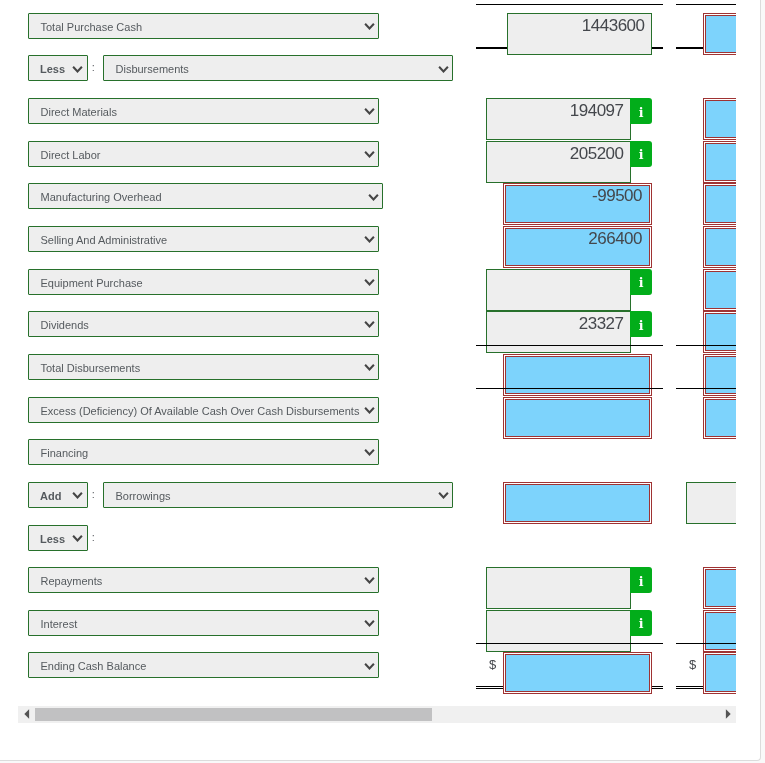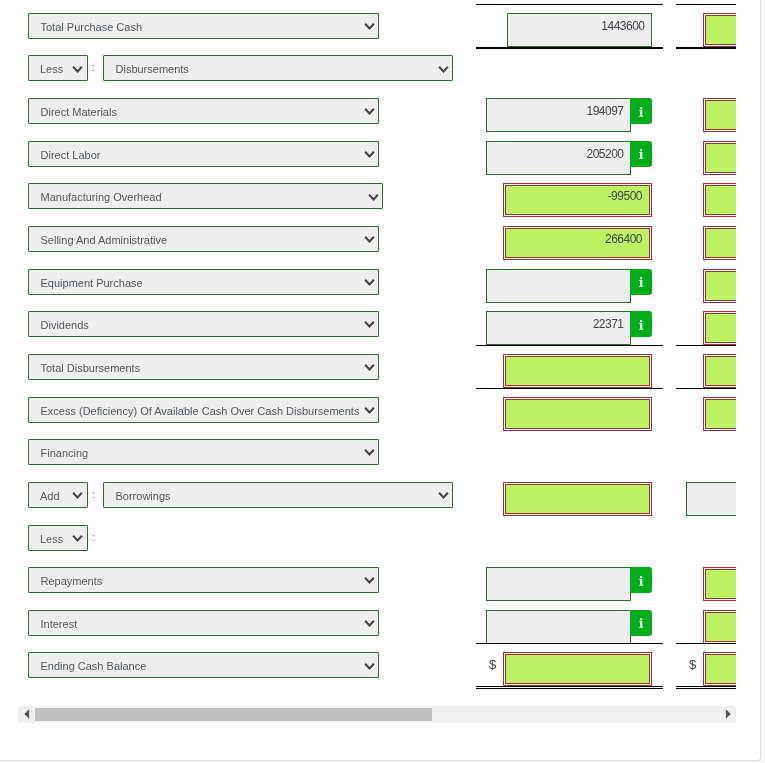--- a/index.html
+++ b/index.html
@@ -16,41 +16,41 @@
   .pane{position:absolute;left:18px;top:0;width:718px;height:700px;overflow:hidden;}
 
   
   .sel{
     position:absolute;box-sizing:border-box;height:26px;
     background:#eeeeee;border:1px solid #27702b;border-radius:1px;
     color:#555a5e;font-size:11px;line-height:26px;
     padding-left:11.5px;
     white-space:nowrap;overflow:hidden;
   }
-  .sel.prefix{width:60px;padding-left:11px;}
+  .sel.prefix{width:60px;padding-left:11px;font-weight:bold;}
   .sel .chev{position:absolute;right:3.2px;top:0.2px;height:25px;display:flex;align-items:center;}
   .sel.prefix .chev{right:4.4px;}
   .colon{position:absolute;color:#5b5f63;font-size:11px;line-height:25px;}
 
   
   .rule{position:absolute;box-sizing:border-box;width:187px;height:45.4px;}
   .rule.top{border-top:1.5px solid #000;}
   .rule.bot{border-bottom:2px solid #000;}
   .dblrule{position:absolute;width:187px;height:3px;box-sizing:border-box;
            border-top:1px solid #000;border-bottom:1px solid #000;}
 
   .inp{
-    position:absolute;box-sizing:border-box;height:34px;
+    position:absolute;box-sizing:border-box;height:42px;
     background:#eeeeee;border:1px solid #27702b;
-    font-size:12px;line-height:24px;color:#44474c;letter-spacing:-0.5px;
+    font-size:17px;line-height:24px;color:#44474c;letter-spacing:-0.5px;
     text-align:right;padding-right:6.5px;
     white-space:nowrap;overflow:hidden;
   }
   .inp.bad{
-    background:#bef264;border:1px solid #9f3333;
+    background:#7dd3fc;border:1px solid #9f3333;
     box-shadow:inset 0 0 0 1px #fff, inset 0 0 0 2px #9f3333;
     padding-right:9px;
   }
   .ibtn{
     position:absolute;box-sizing:border-box;width:22px;height:26px;
     background:#02ad1a;border-radius:0 3px 3px 0;
     color:#fff;font-size:12.5px;font-weight:bold;font-family:"DejaVu Serif",serif;
     display:flex;align-items:center;justify-content:center;padding-top:2px;
   }
   .dollar{position:absolute;color:#44474c;font-size:13px;line-height:26px;}
@@ -124,21 +124,21 @@
           </svg>
         </span></div>
       <div class="inp" style="left:468px;top:268.6px;width:145px;"></div>
       <div class="ibtn" style="left:612px;top:268.6px;">i</div>
       <div class="inp bad" style="left:685px;top:268.6px;width:149px;"></div>
       <div class="sel" style="left:10px;top:311.3px;width:351px;"><span>Dividends</span><span class="chev">
           <svg width="11" height="9" viewBox="0 0 11 9">
             <path d="M1.1 1.8 L5.5 6.4 L9.9 1.8" stroke="#454545" stroke-width="2.05" fill="none" stroke-linecap="butt" stroke-linejoin="miter"></path>
           </svg>
         </span></div>
-      <div class="inp" style="left:468px;top:311.3px;width:145px;">22371</div>
+      <div class="inp" style="left:468px;top:311.3px;width:145px;">23327</div>
       <div class="ibtn" style="left:612px;top:311.3px;">i</div>
       <div class="inp bad" style="left:685px;top:311.3px;width:149px;"></div>
       <div class="sel" style="left:10px;top:353.9px;width:351px;"><span>Total Disbursements</span><span class="chev">
           <svg width="11" height="9" viewBox="0 0 11 9">
             <path d="M1.1 1.8 L5.5 6.4 L9.9 1.8" stroke="#454545" stroke-width="2.05" fill="none" stroke-linecap="butt" stroke-linejoin="miter"></path>
           </svg>
         </span></div>
       <div class="rule top" style="left:458px;top:344.9px;"></div>
       <div class="inp bad" style="left:485px;top:353.9px;width:149px;"></div>
       <div class="rule top" style="left:658px;top:344.9px;"></div>

